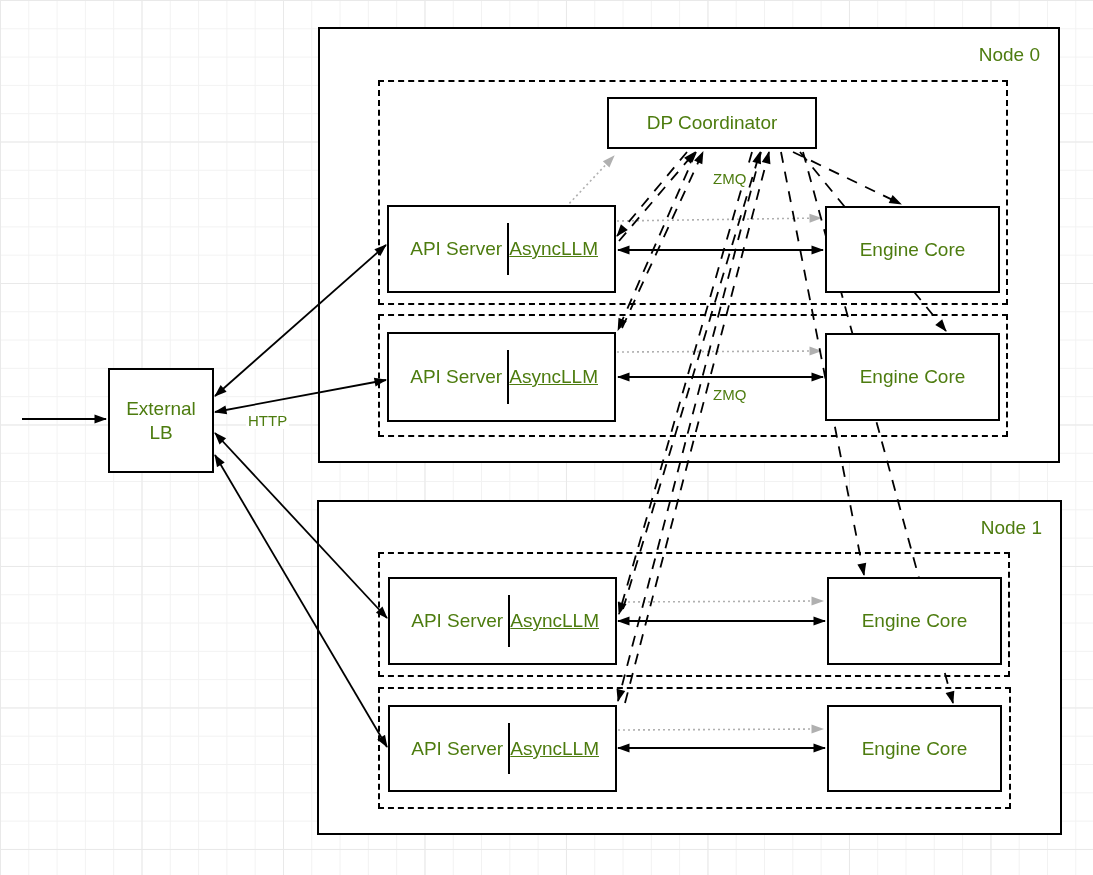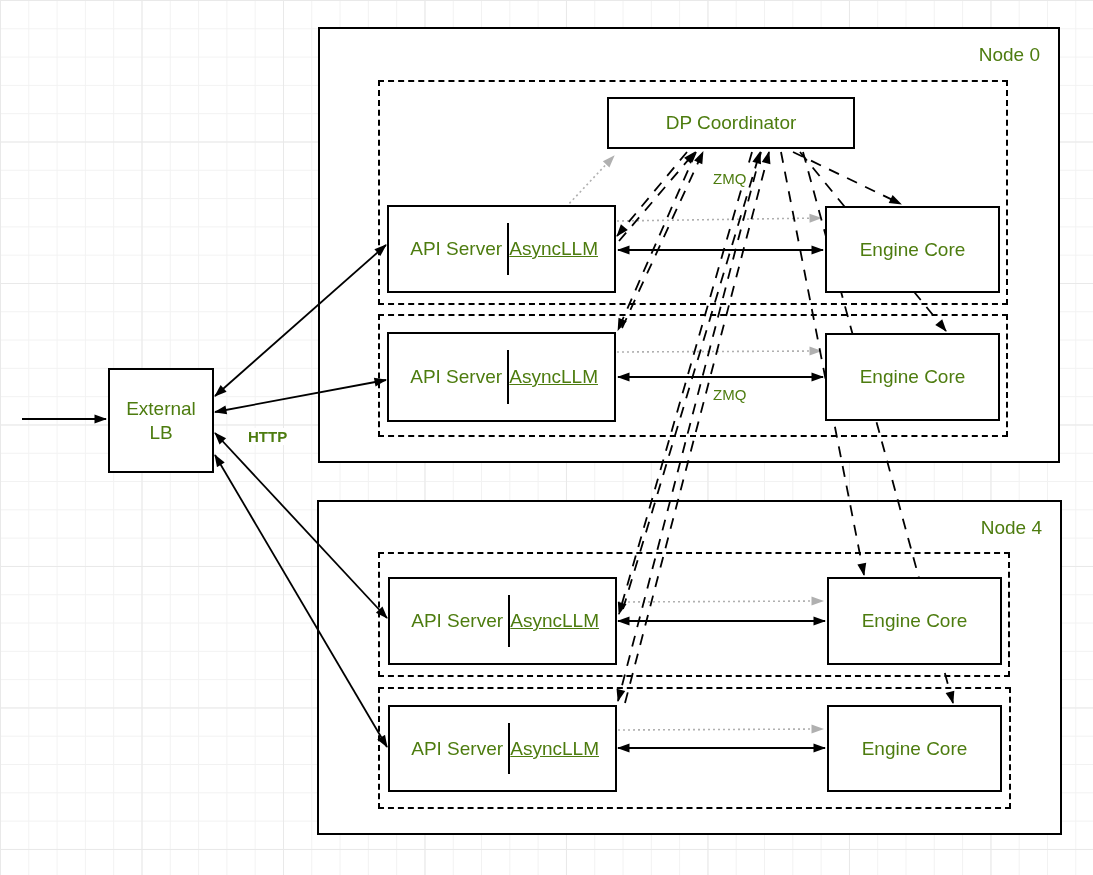--- a/index.html
+++ b/index.html
@@ -49,21 +49,21 @@
 </head>
 <body>
 
 <div id="canvas">
 
   <div class="node" style="left:318px;top:27px;width:742px;height:436px;">
     <div class="node-title">Node 0</div>
   </div>
 
   <div class="node" style="left:317px;top:500px;width:745px;height:335px;">
-    <div class="node-title">Node 4</div>
+    <div class="node-title">Node 1</div>
   </div>
 
   <div class="dashed-row" style="left:378px;top:80px;width:630px;height:225px;"></div>
   <div class="dashed-row" style="left:378px;top:314px;width:630px;height:123px;"></div>
   <div class="dashed-row" style="left:378px;top:552px;width:632px;height:125px;"></div>
   <div class="dashed-row" style="left:378px;top:687px;width:633px;height:122px;"></div>
 
   <svg class="arrows" width="1093" height="875" viewBox="0 0 1093 875">
     <defs>
       <marker id="ah" markerUnits="userSpaceOnUse" markerWidth="14" markerHeight="11" refX="12" refY="5" orient="auto-start-reverse">
@@ -112,21 +112,21 @@
     </g>
 
     <g stroke="#000000" stroke-width="1.8" stroke-dasharray="11,9" fill="none">
       <line x1="793" y1="152" x2="901" y2="204" marker-end="url(#ah)"></line>
       <line x1="800" y1="152" x2="946" y2="331" marker-end="url(#ah)"></line>
       <line x1="781" y1="152" x2="864" y2="575" marker-end="url(#ah)"></line>
       <line x1="803" y1="152" x2="953" y2="703" marker-end="url(#ah)"></line>
     </g>
   </svg>
 
-  <div class="box" style="left:607px;top:97px;width:248px;height:52px;">
+  <div class="box" style="left:607px;top:97px;width:210px;height:52px;">
     <span>DP Coordinator</span>
   </div>
 
   <div class="box" style="left:108px;top:368px;width:106px;height:105px;flex-direction:column;align-items:center;">
     <span>External</span>
     <span>LB</span>
   </div>
 
   <div class="box combo" style="left:387px;top:205px;width:229px;height:88px;">
     <div class="cell cell-left">API Server</div>
@@ -155,15 +155,15 @@
   <div class="box combo" style="left:388px;top:705px;width:229px;height:87px;">
     <div class="cell cell-left">API Server</div>
     <div class="cell cell-right">AsyncLLM</div>
   </div>
   <div class="box" style="left:827px;top:705px;width:175px;height:87px;">
     <span>Engine Core</span>
   </div>
 
   <div class="edge-label" style="left:711px;top:170px;">ZMQ</div>
   <div class="edge-label" style="left:711px;top:386px;">ZMQ</div>
-  <div class="edge-label" style="left:246px;top:428px;font-weight:bold;">HTTP</div>
+  <div class="edge-label" style="left:246px;top:412px;">HTTP</div>
 
 </div>
 
 </body></html>

